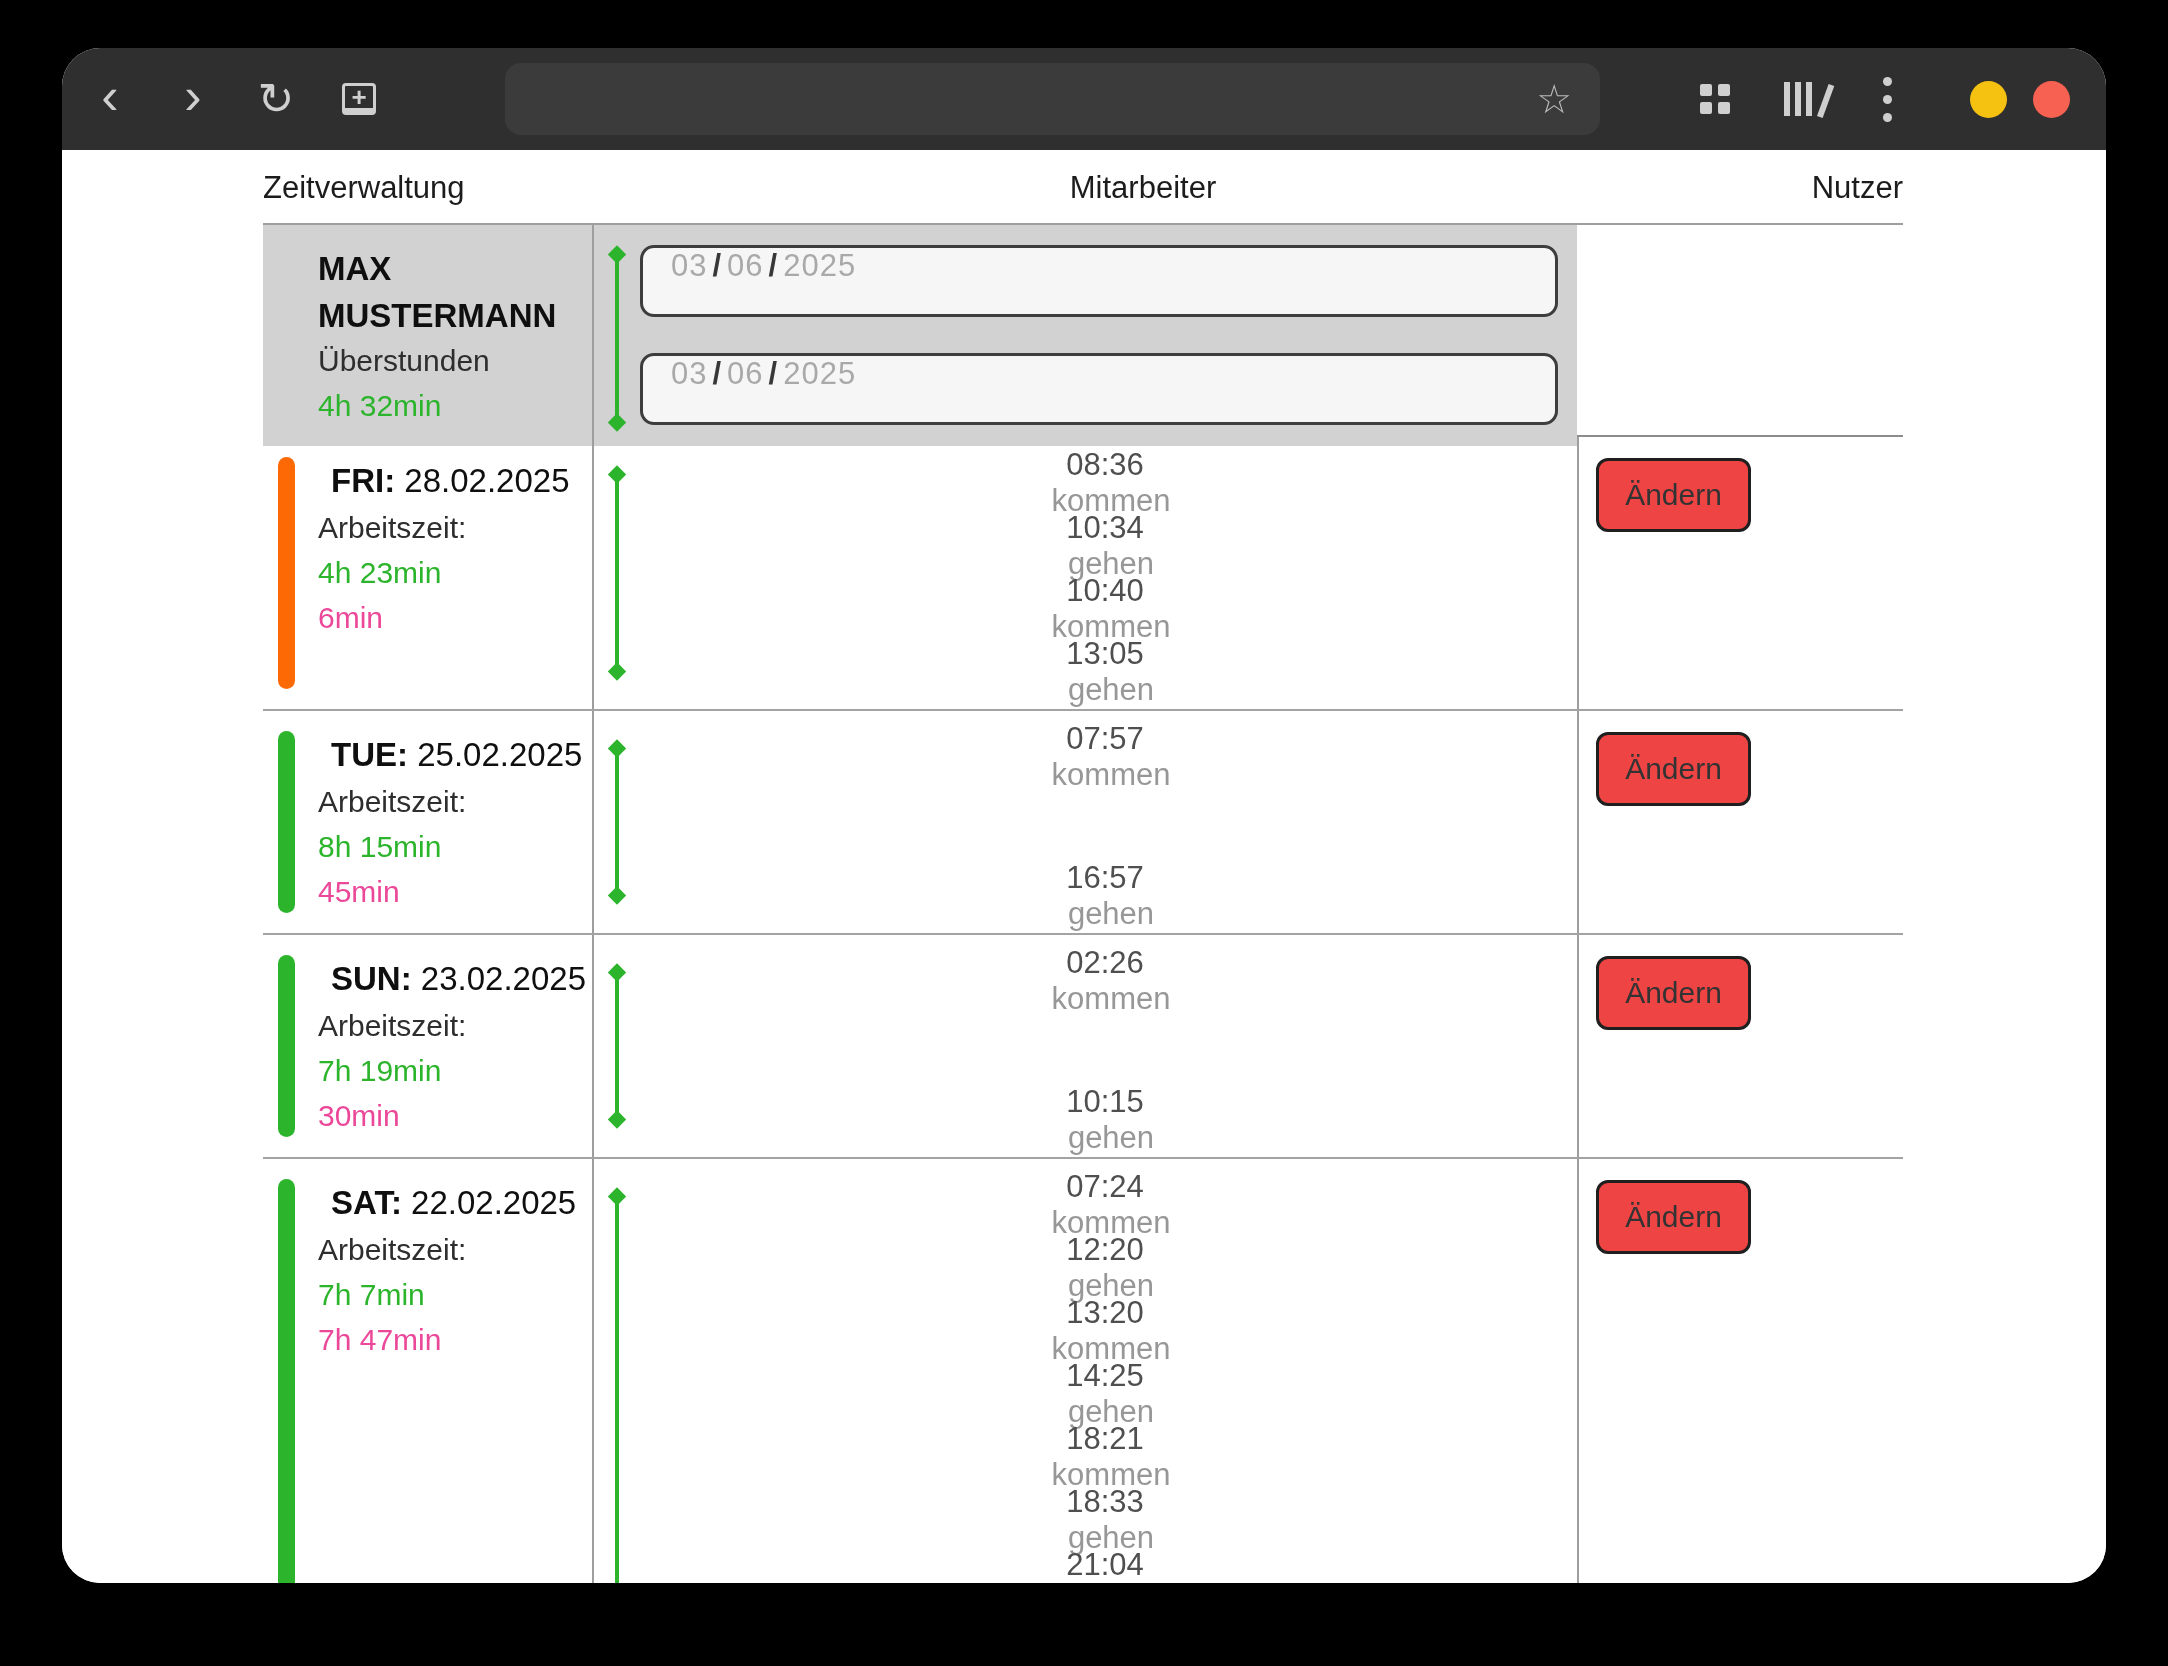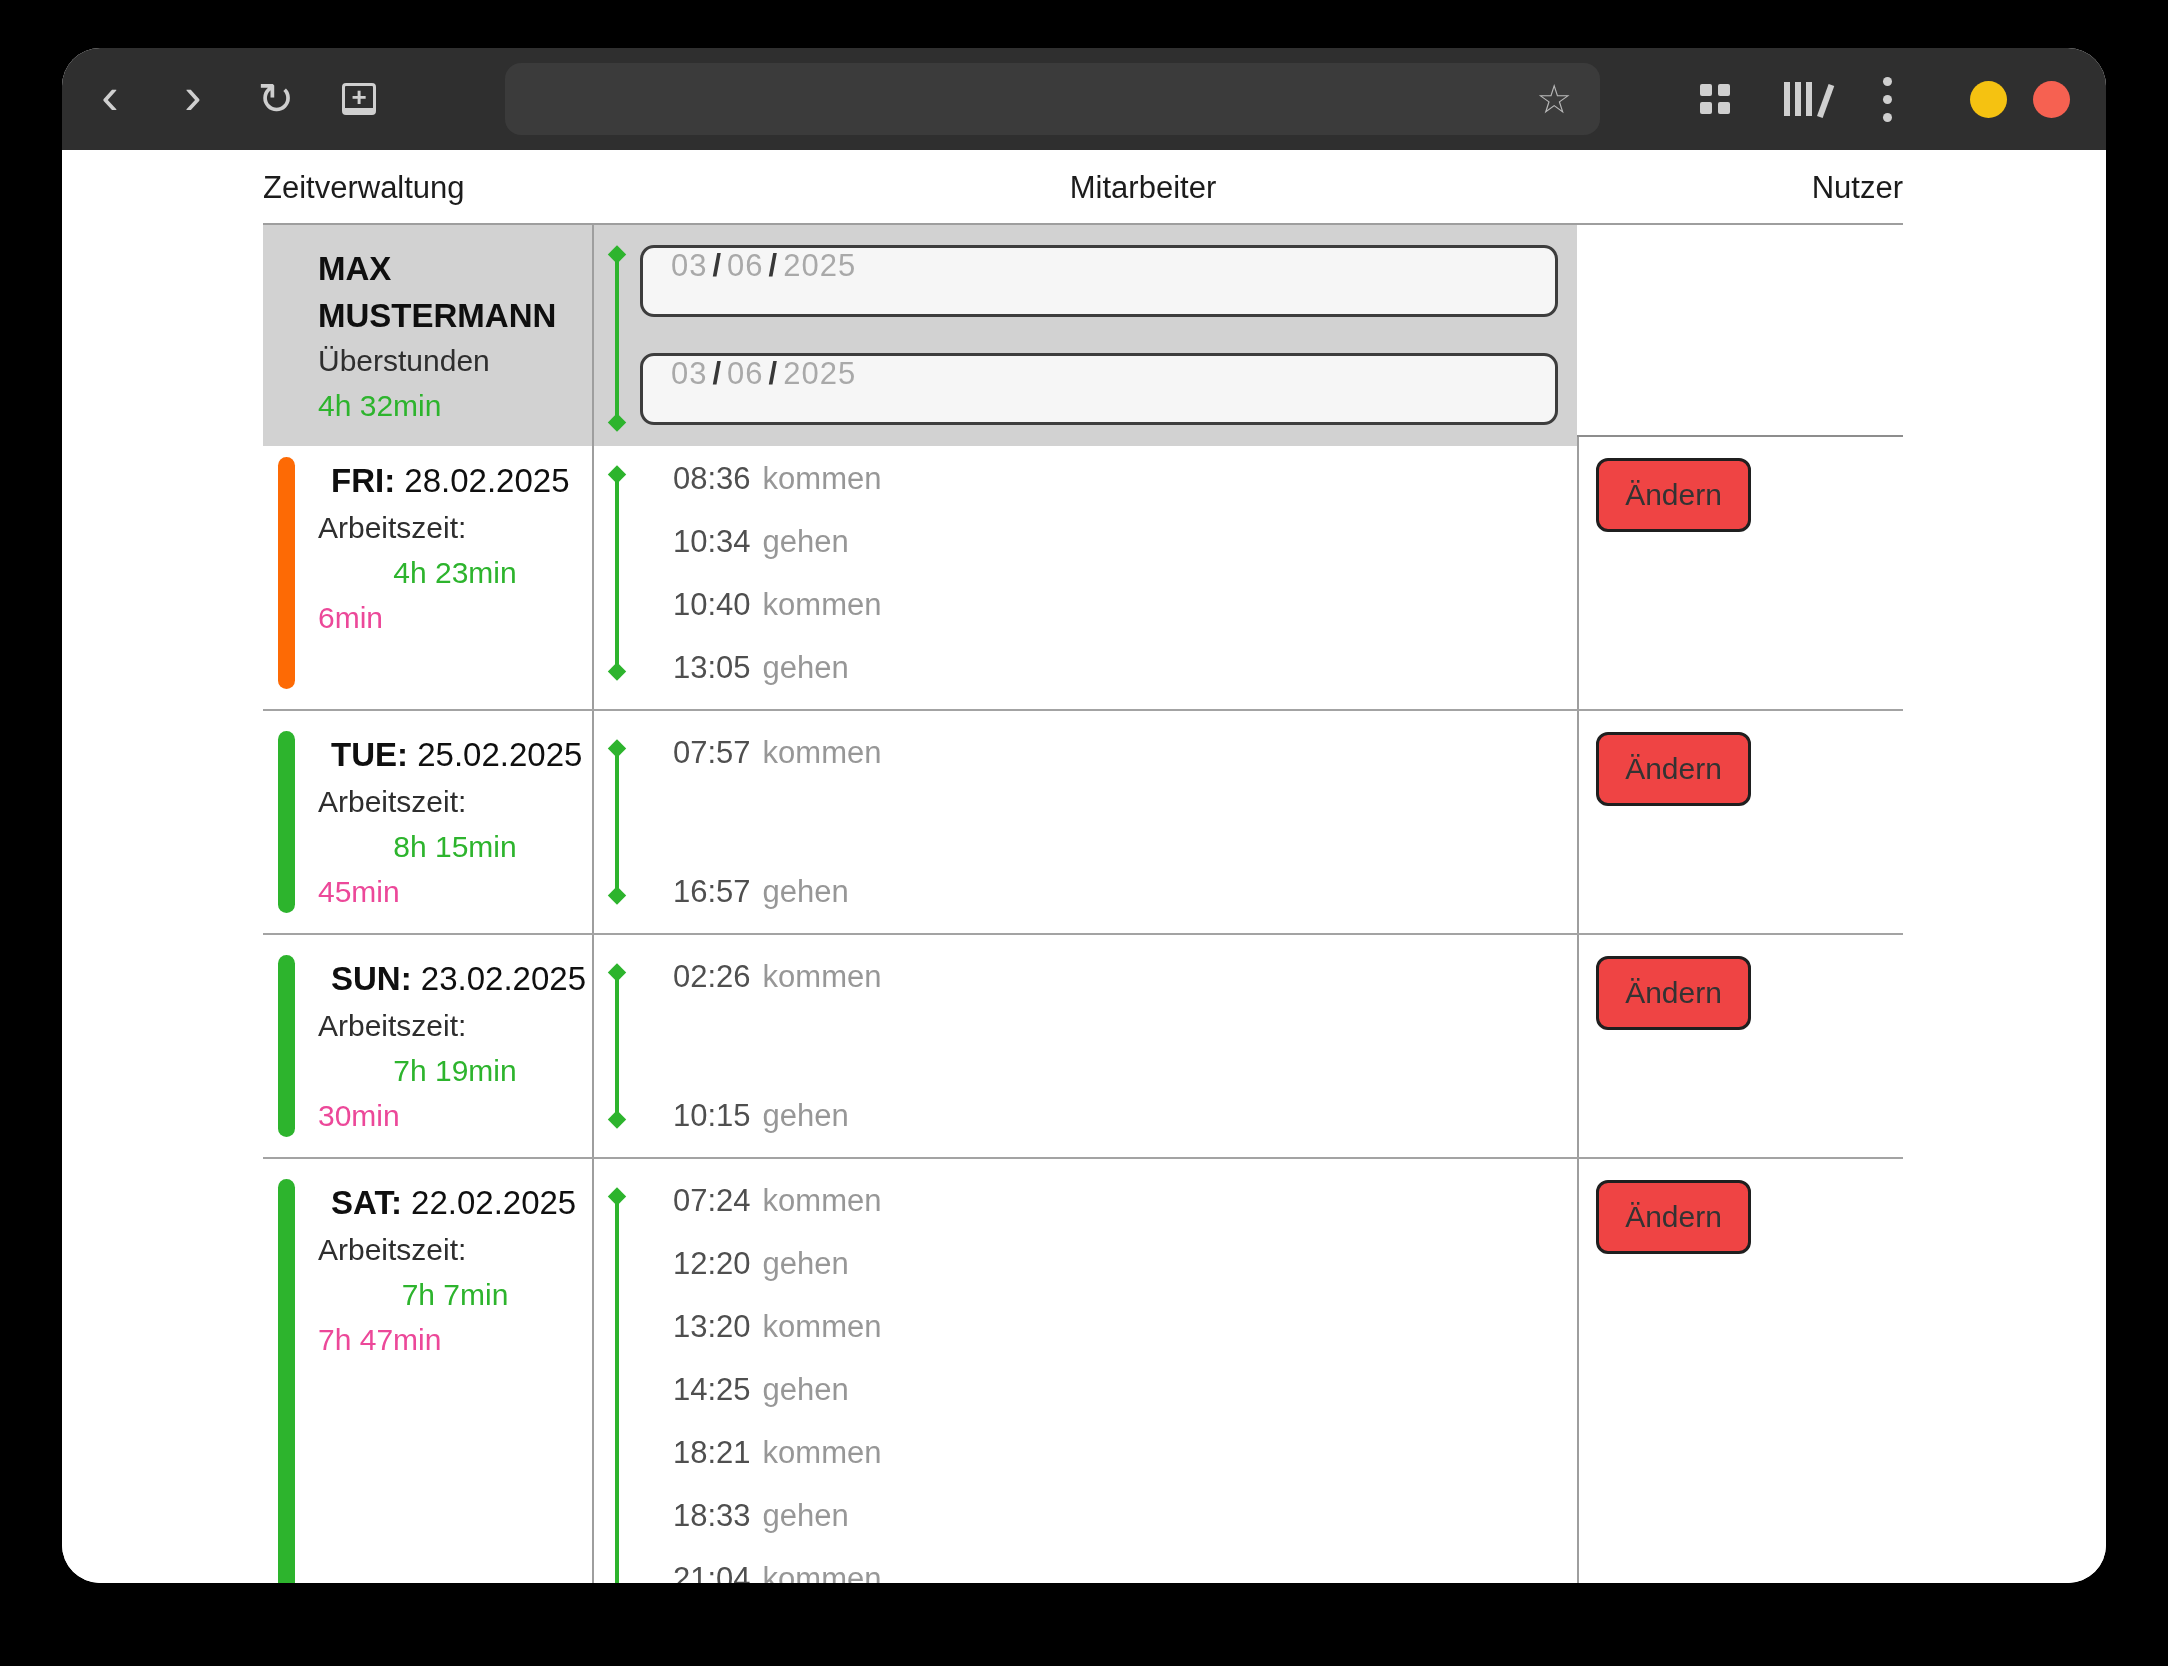--- a/index.html
+++ b/index.html
@@ -72,29 +72,29 @@
   
   .row { min-height:223px; border-bottom:2px solid #a3a3a3; }
   .row:last-child { border-bottom:none; }
   .cell { position:relative; }
   .cell.left { padding:20px 0 18px 55px; }
   .daybar { position:absolute; left:15px; top:20px; bottom:20px; width:17px; border-radius:9px; }
   .row:last-child .daybar { bottom:-80px; border-bottom-left-radius:0; border-bottom-right-radius:0; }
   .daytitle { font-size:33px; line-height:48px; color:#0f0f0f; }
   .daytitle .d { font-weight:700;margin-left:13px; }
   .azlabel { font-size:30px; line-height:46px; color:#2e2e2e; }
-  .worktime { font-size:30px; line-height:44px; color:#2db42d;text-align:center; }
+  .worktime { font-size:30px; line-height:44px; color:#2db42d; }
   .pause { font-size:30px; line-height:46px; color:#ec4899; }
 
   .cell.mid { display:flex; flex-direction:column; padding:10px 0; }
   .row .timeline { left:21px; top:36px; bottom:36px; }
   .row:last-child .timeline { bottom:-80px; }
   .row:last-child .timeline::after { display:none; }
   .entries { flex:1; display:flex; flex-direction:column; justify-content:space-between; }
-  .entry { height:63px; display:flex; align-items:center; padding-left:79px; font-size:31px; }
+  .entry { height:63px; display:flex; align-items:center; padding-left:51px; font-size:31px;flex-direction:column; }
   .entry .t { color:#4f4f4f; margin-right:12px; }
   .entry .l { color:#979797; }
 
   .cell.right { padding:21px 0 0 17px; }
 </style>
 </head>
 <body>
 
 <div class="window">
 

